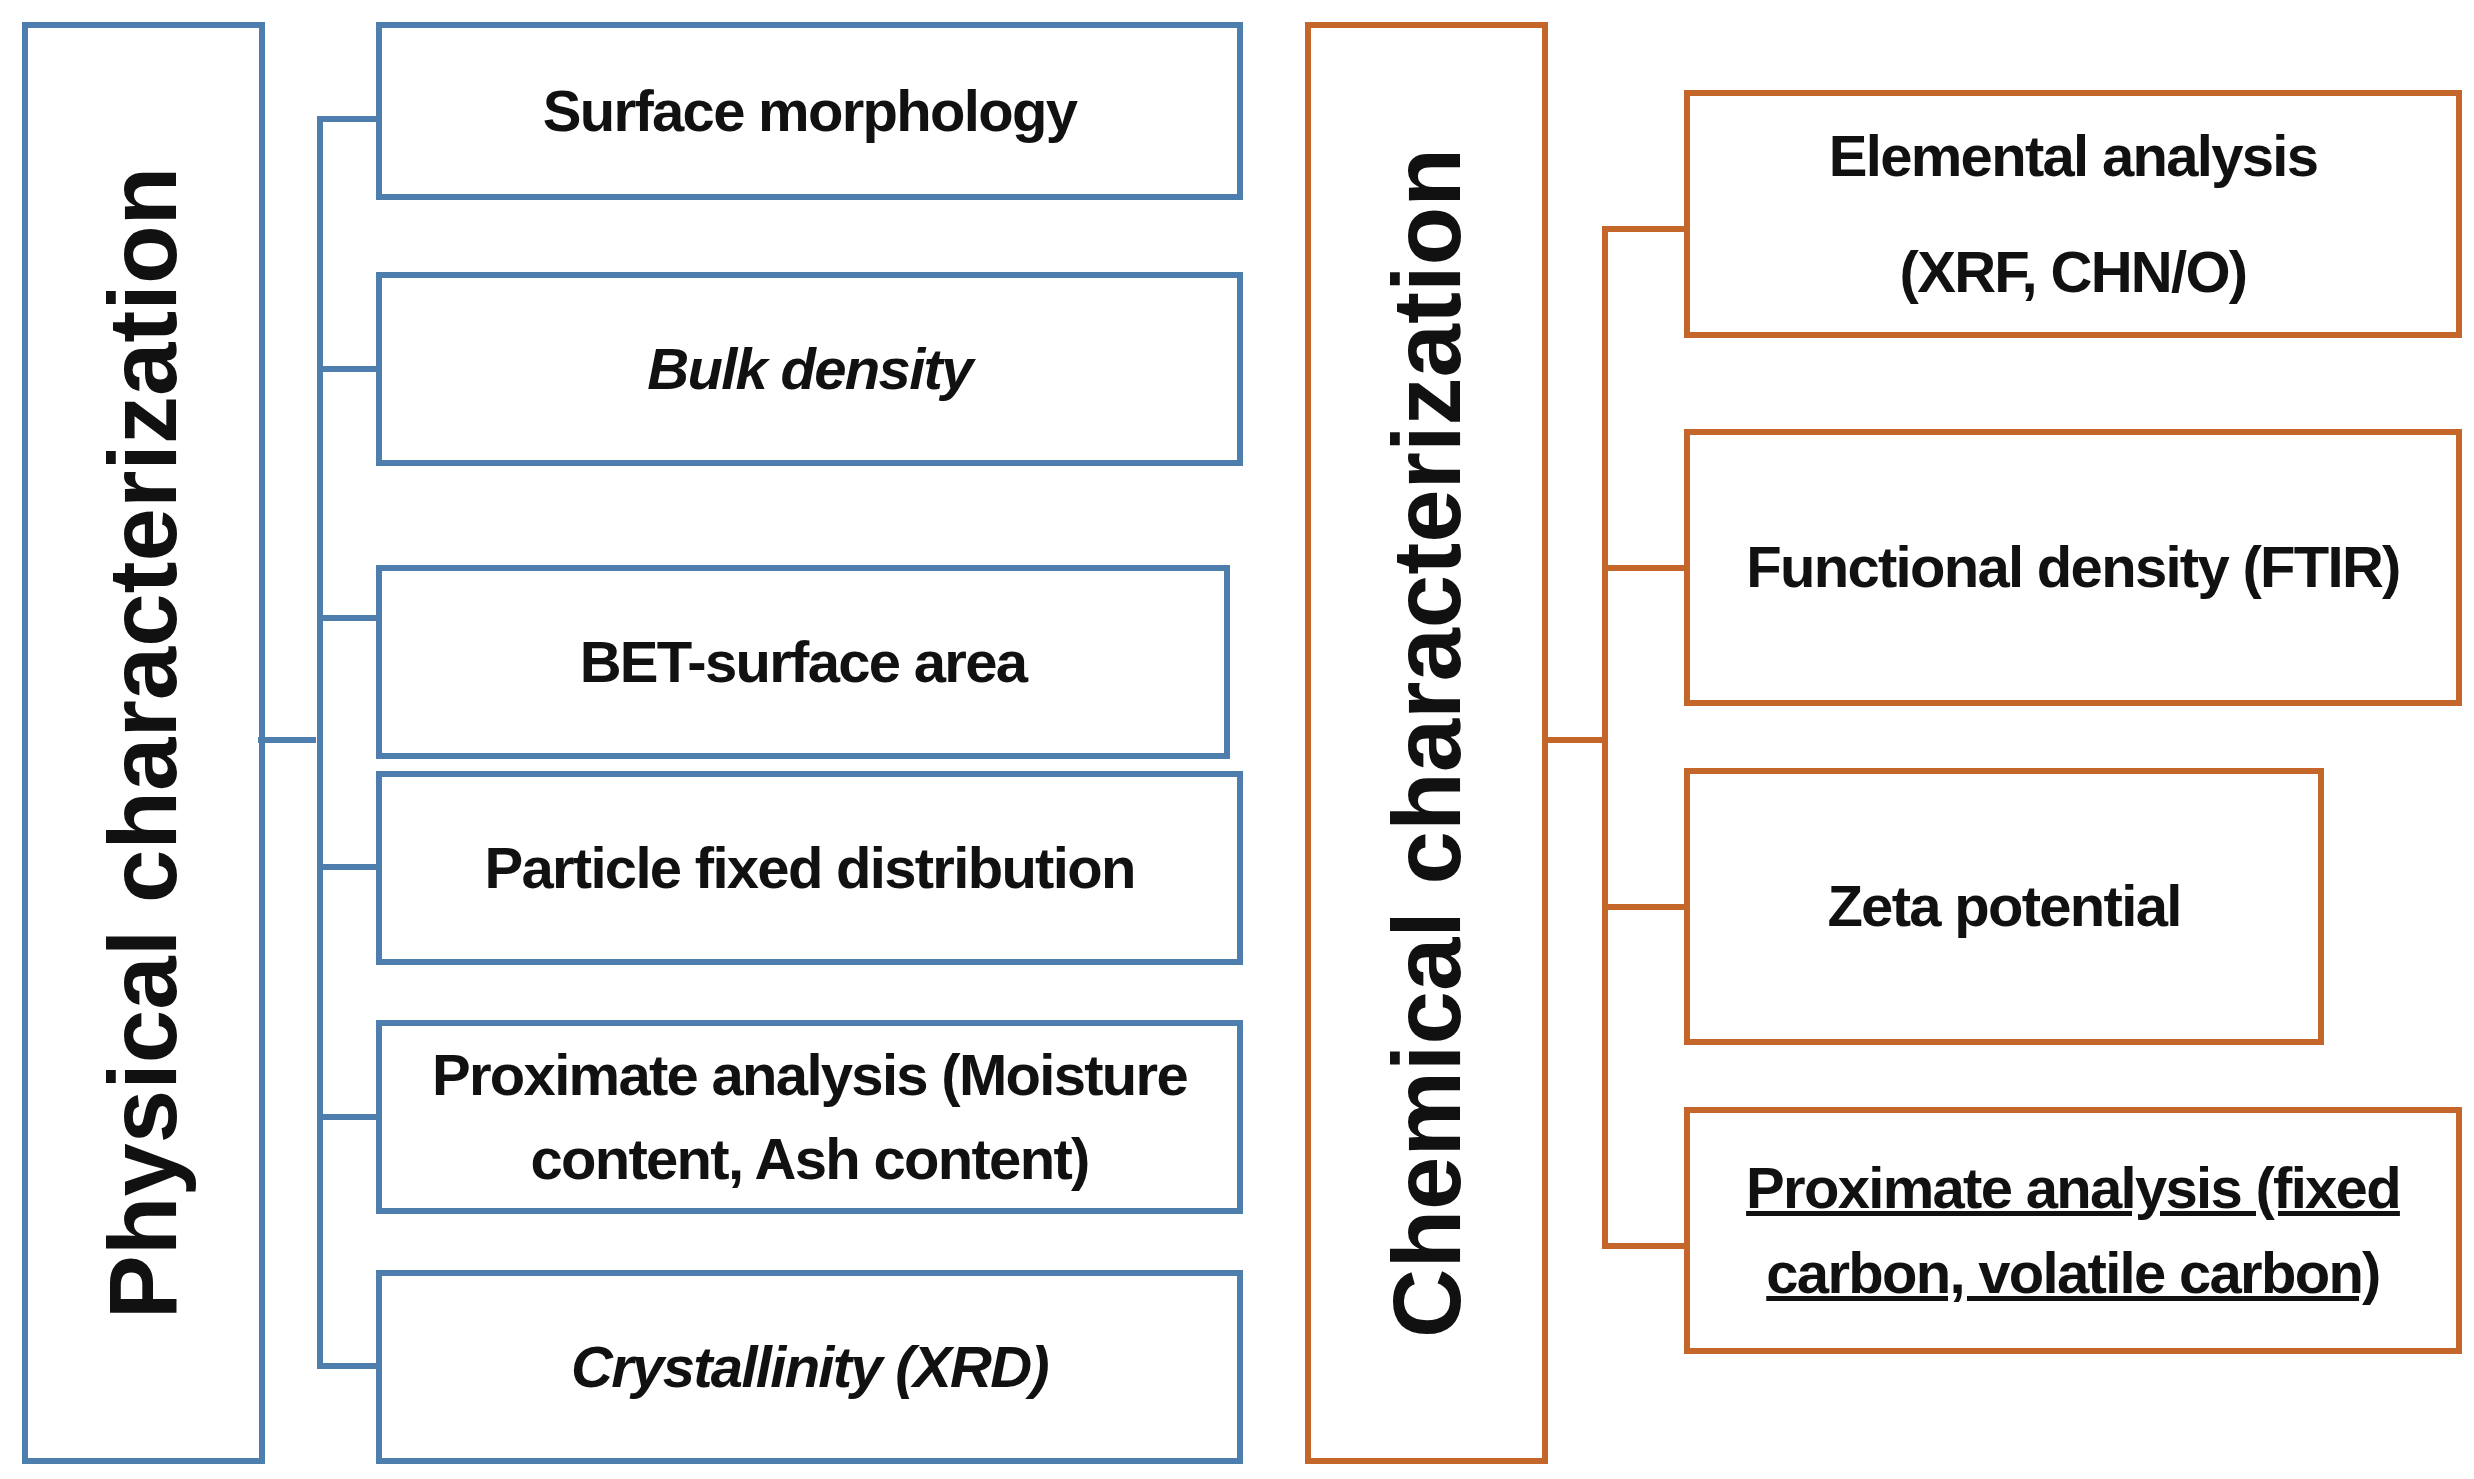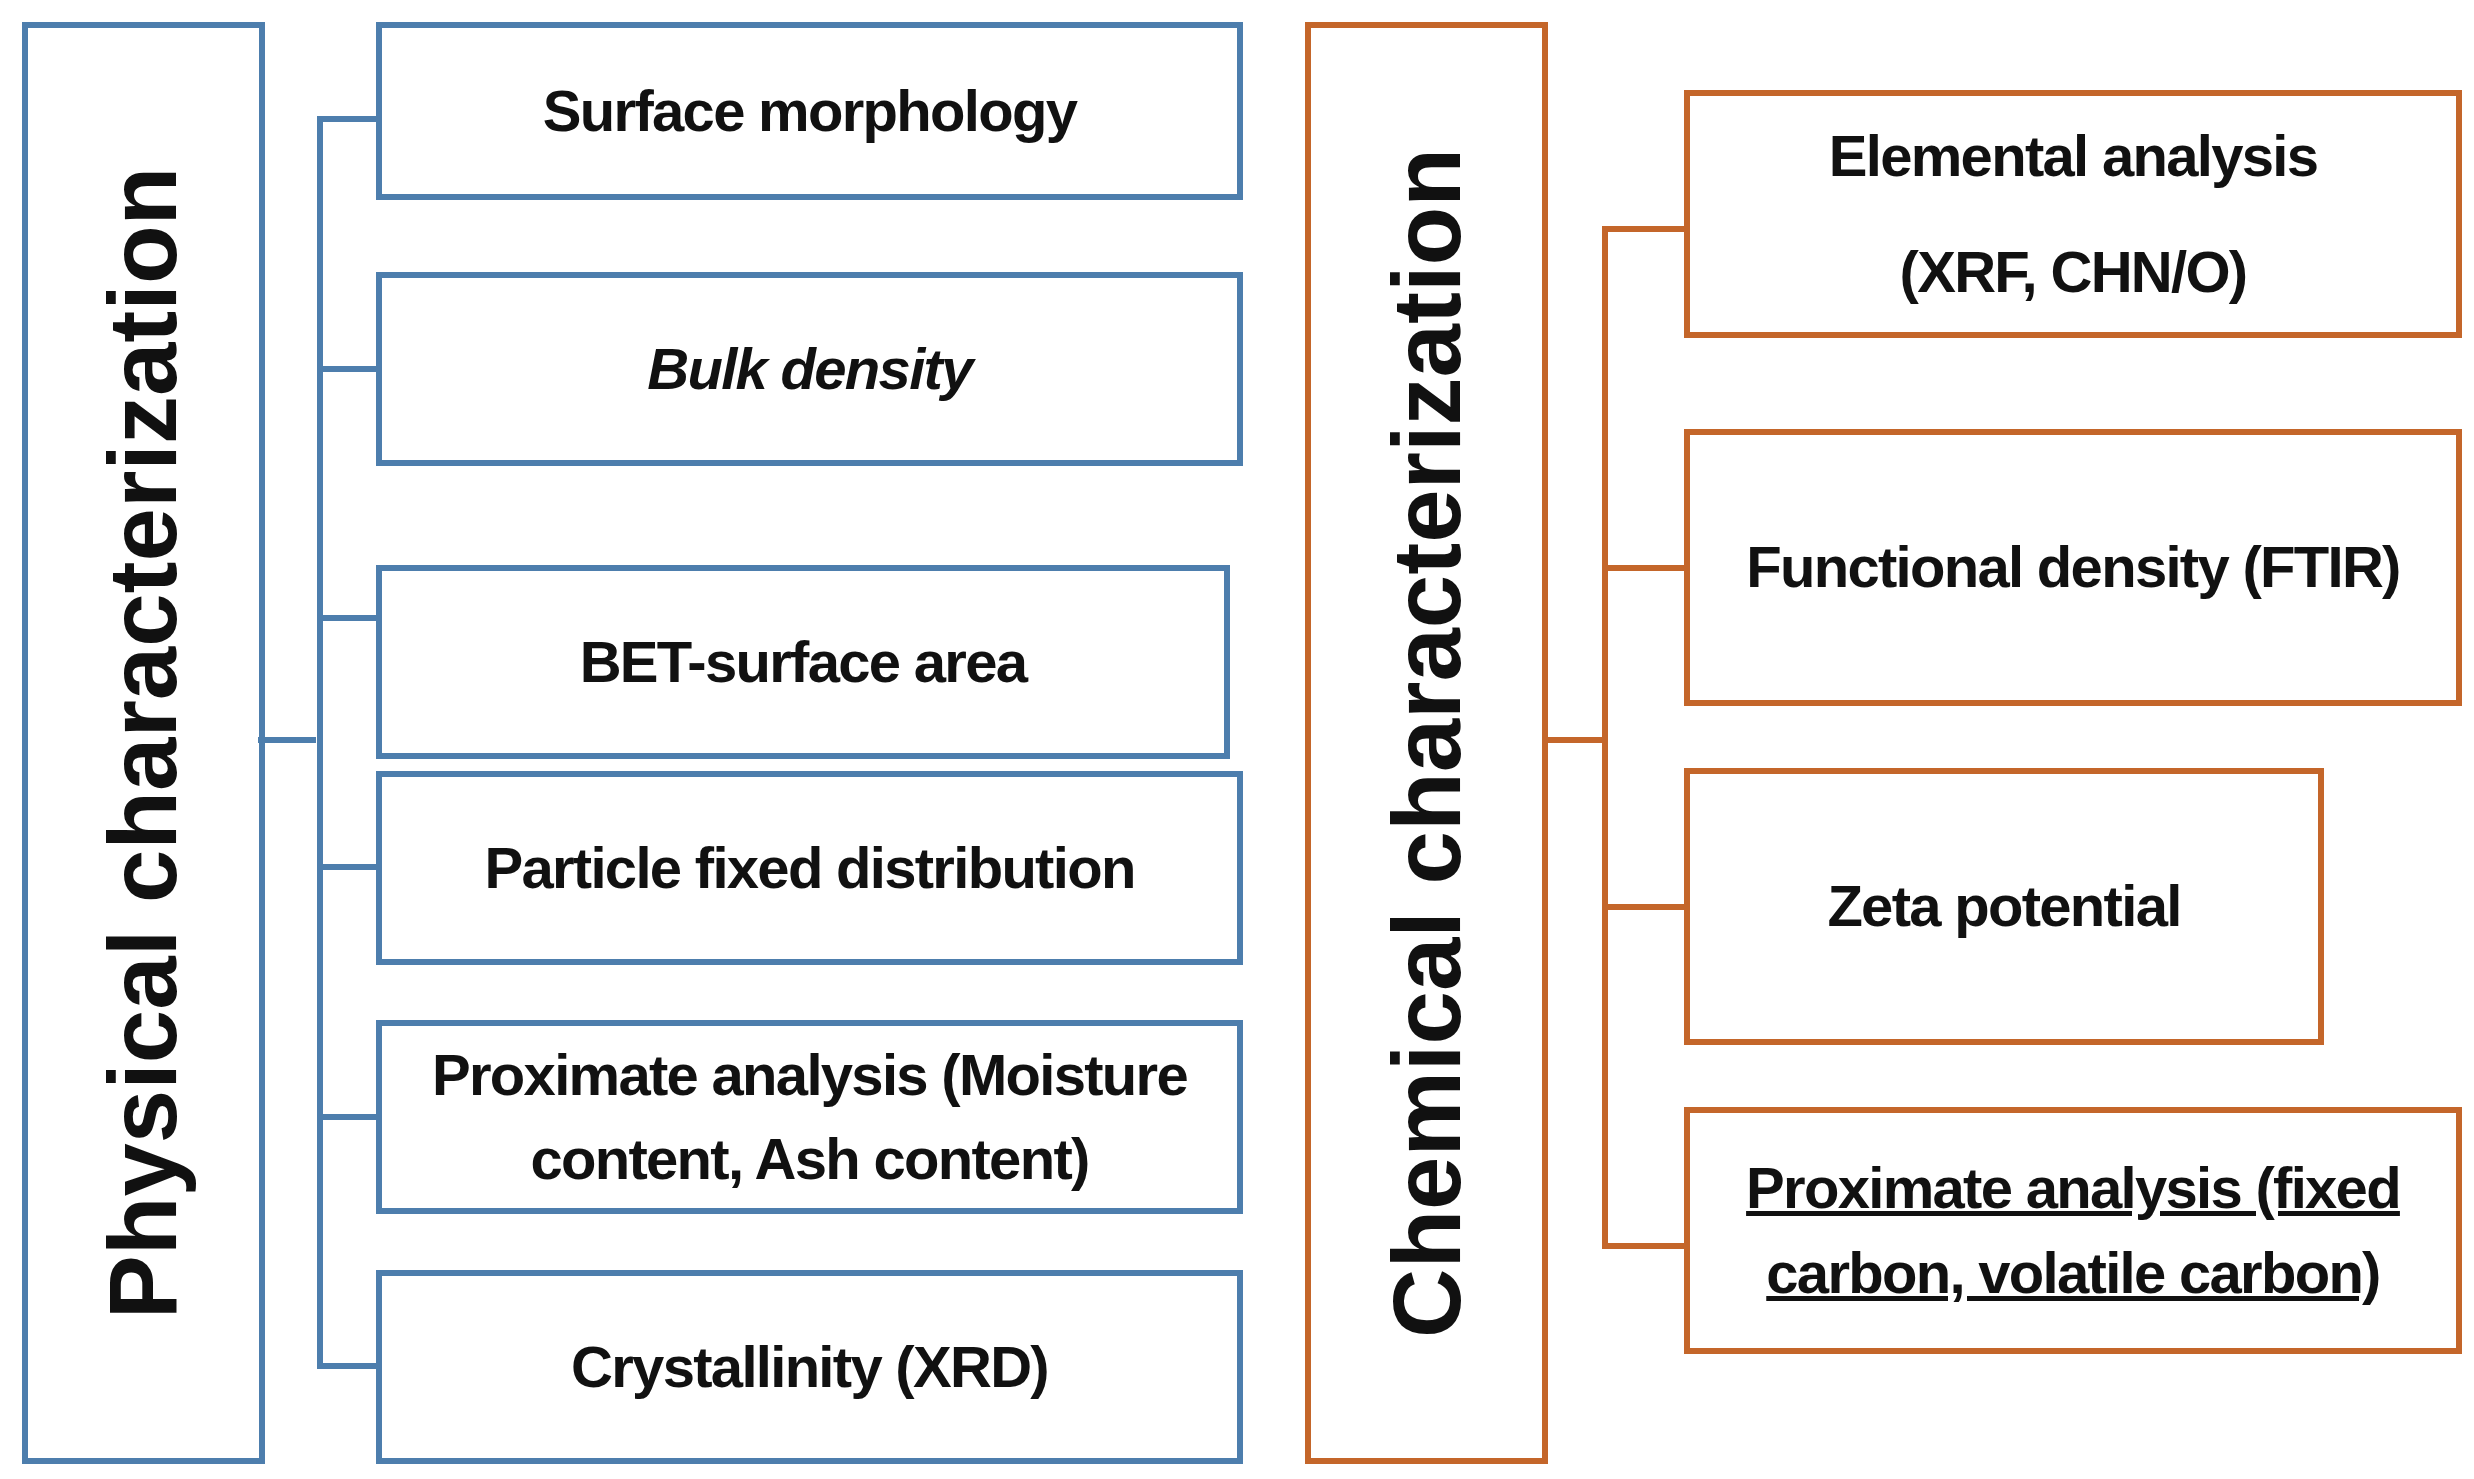--- a/index.html
+++ b/index.html
@@ -90,21 +90,21 @@
   <div class="node blue" style="left:376px; top:521px; width:854px; height:194px;margin-top:44px;">
     <span class="label">BET-surface area</span>
   </div>
   <div class="node blue" style="left:376px; top:771px; width:867px; height:194px;">
     <span class="label">Particle fixed distribution</span>
   </div>
   <div class="node blue" style="left:376px; top:1020px; width:867px; height:194px;">
     <span class="label">Proximate analysis (Moisture
 content, Ash content)</span>
   </div>
-  <div class="node blue" style="left:376px; top:1270px; width:867px; height:194px;">
+  <div class="node blue" style="left:376px; top:1270px; width:867px; height:194px;font-style:italic;">
     <span class="label">Crystallinity (XRD)</span>
   </div>
 
   <div class="tallbox orange" style="left:1305px; top:22.4px; width:243px; height:1442px;">
     <div class="vtitle">Chemical characterization</div>
   </div>
 
   <div class="line orange-bg" style="left:1544px; top:737px; width:58px; height:6px;"></div>
   <div class="line orange-bg" style="left:1602px; top:226px; width:6px; height:1023px;"></div>
   <div class="line orange-bg" style="left:1602px; top:226px; width:83px; height:6px;"></div>

